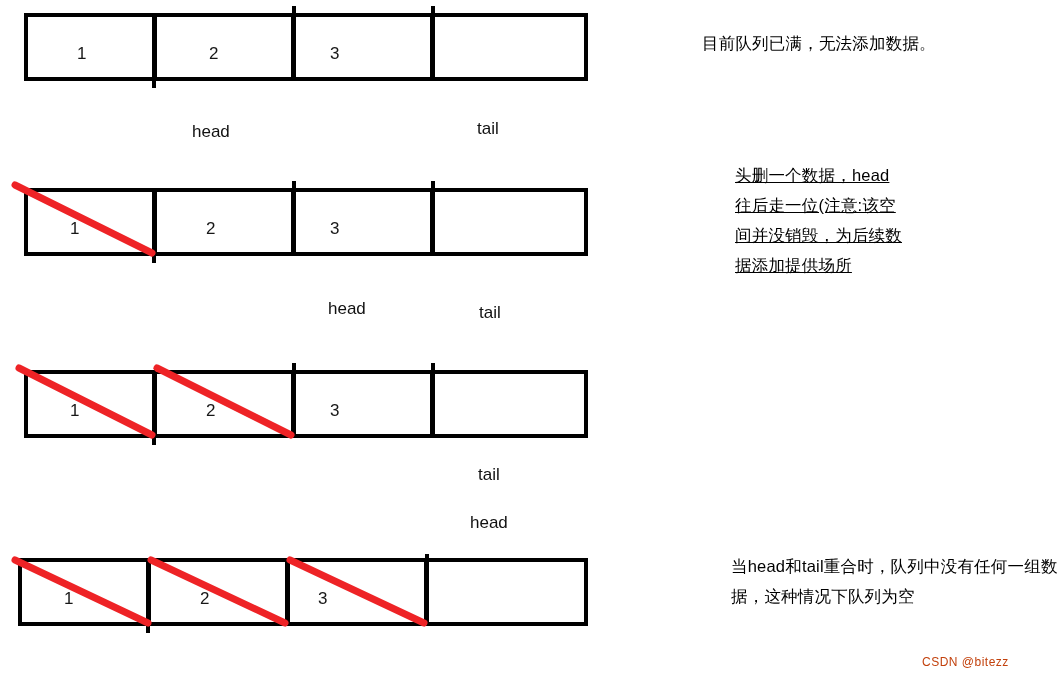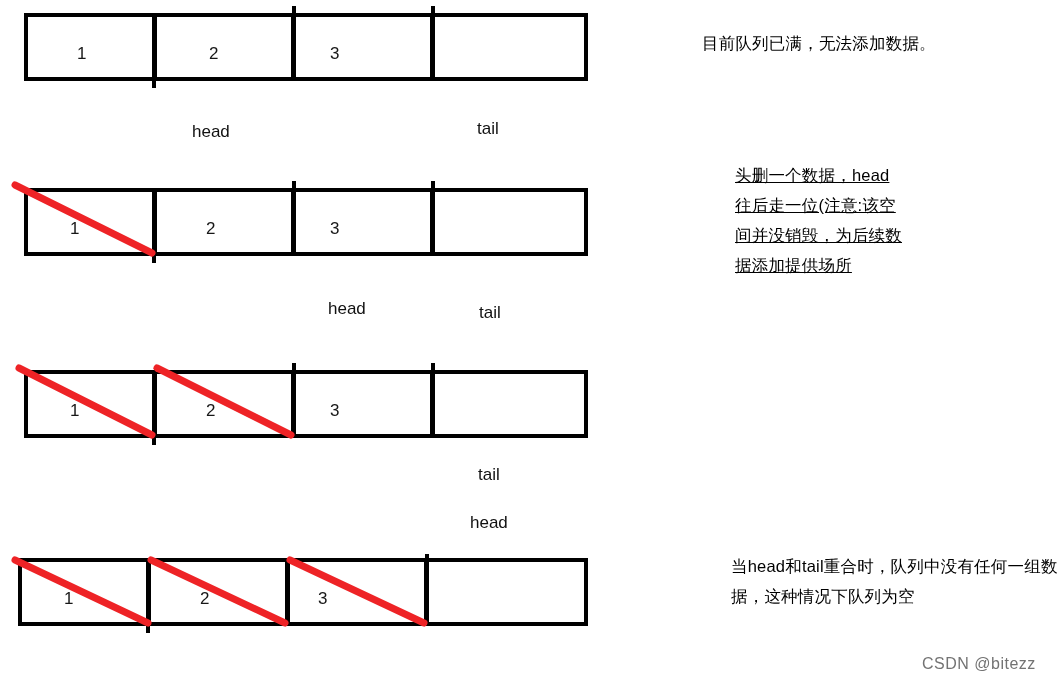--- a/index.html
+++ b/index.html
@@ -77,22 +77,22 @@
     line-height: 30px;
     color: #000000;
     white-space: pre-line;
     letter-spacing: 0.2px;
     margin-left: 32px;
   }
 
   
   .watermark {
     position: absolute;
-    font-size: 16px;
-    color: #737373;
+    font-size: 12px;
+    color: #c2410c;
     white-space: nowrap;
     letter-spacing: 0.5px;
   }
 </style>
 </head>
 <body>
 
 <div id="canvas">
 
   <div class="queue-row" style="left:24px; top:13px; width:564px; height:68px;">

